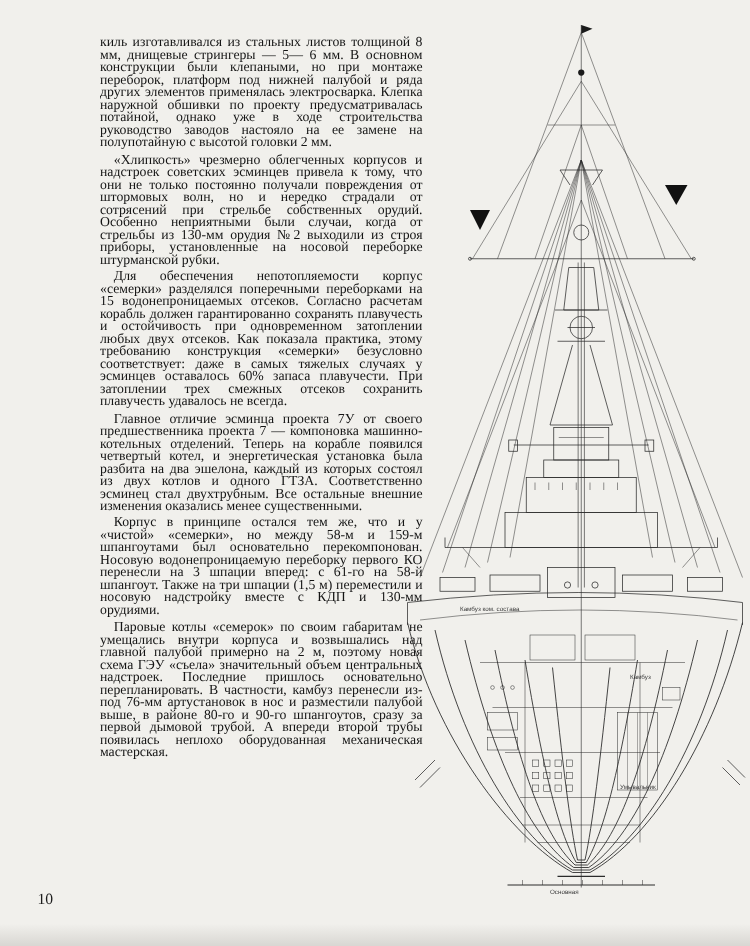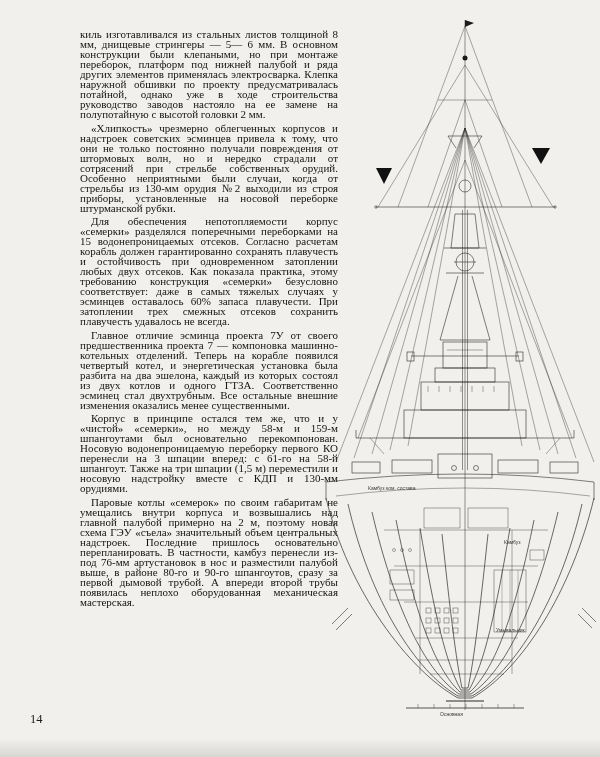--- a/index.html
+++ b/index.html
@@ -218,15 +218,15 @@
           <line x1="216" y1="694" x2="216" y2="698"></line>
         </g>
       </g>
     </svg>
     <div class="fig-label lbl-0">Камбуз ком. состава</div>
     <div class="fig-label lbl-1">Камбуз</div>
     <div class="fig-label lbl-2">Умывальник</div>
     <div class="fig-label lbl-3">Основная</div>
   </div>
 
-  <div class="page-number">14</div>
+  <div class="page-number">10</div>
   <div class="bottom-edge"></div>
 </div>
 
 </body></html>

